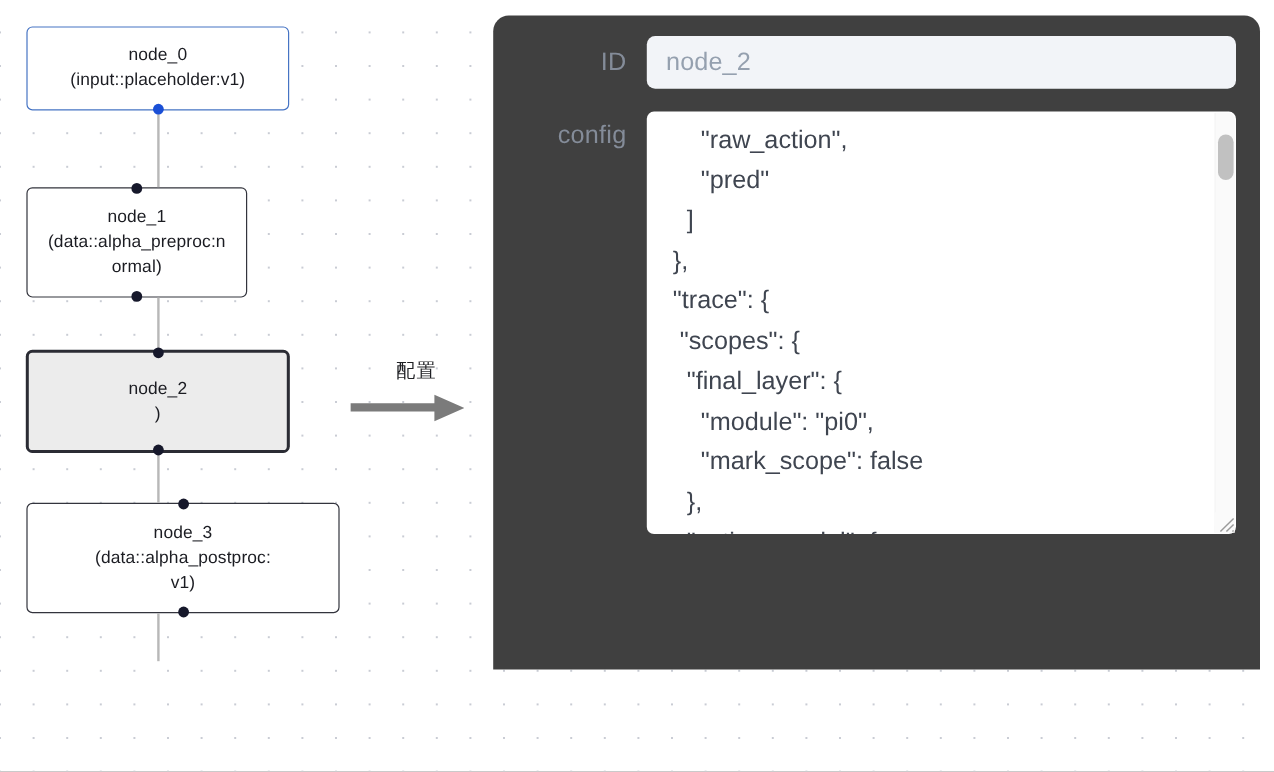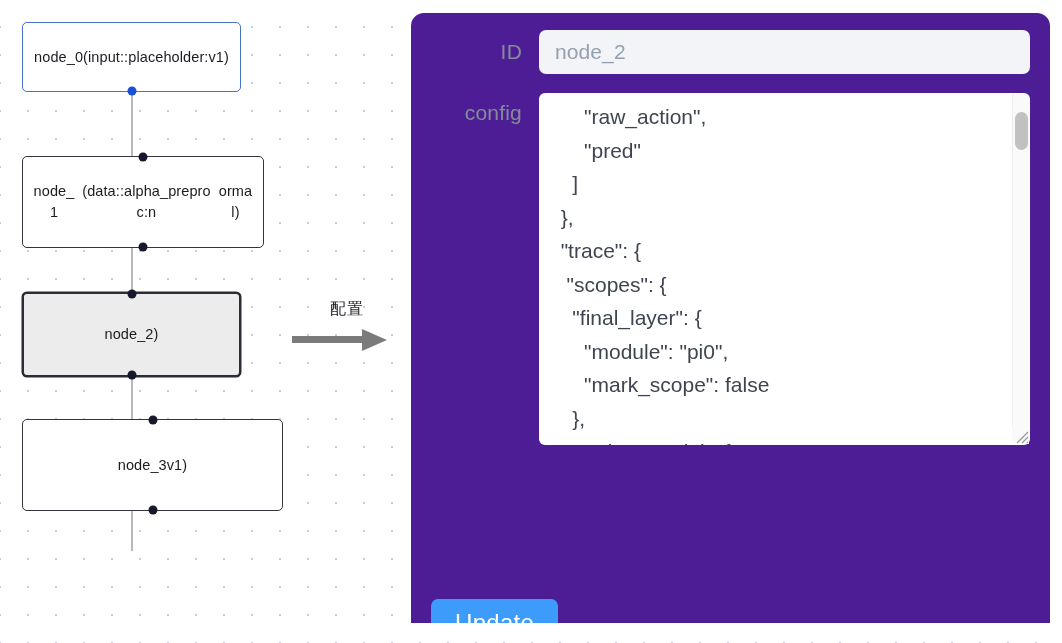--- a/index.html
+++ b/index.html
@@ -29,20 +29,21 @@
   }
 
   
   .node {
     position: absolute;
     box-sizing: border-box;
     background: #ffffff;
     border: 1.6px solid #33343d;
     border-radius: 5px;
     display: flex;
+    flex-direction: column;
     align-items: center;
     justify-content: center;
     text-align: center;
     color: #1b1c22;
     font-size: 14.5px;
     line-height: 21px;
     letter-spacing: 0.1px;
     padding: 4px 8px;
   }
   .node .nline { display: block; white-space: pre-wrap; word-break: break-all; }
@@ -99,22 +100,22 @@
     margin-top: 5px;
     display: block;
   }
 
   
   #config-panel {
     position: absolute;
     left: 411px;
     top: 13px;
     width: 639px;
-    height: 610px;
-    background: #4c1d95;
+    height: 545px;
+    background: #404040;
     border-radius: 13px 13px 0 0;
     box-sizing: border-box;
     padding: 17px 20px 0 20px;
     overflow: hidden;
   }
 
   .form-row {
     display: flex;
     align-items: flex-start;
     margin-bottom: 19px;
@@ -229,37 +230,38 @@
   <div class="edge" style="top:248px;height:44px;"></div>
   <div class="edge" style="top:377px;height:42px;"></div>
   <div class="edge" style="top:511px;height:40px;"></div>
 
   <div class="node start" style="left:22px; top:22px; width:219px; height:70px;">
     <span class="nline">node_0</span>
     <span class="nline">(input::placeholder:v1)</span>
     <span class="port bottom blue"></span>
   </div>
 
-  <div class="node" style="left:22px; top:156px; width:242px; height:92px;">
+  <div class="node" style="left:22px; top:156px; width:184px; height:92px;">
     <span class="nline">node_1</span>
     <span class="nline">(data::alpha_preproc:n</span>
     <span class="nline">ormal)</span>
     <span class="port top"></span>
     <span class="port bottom"></span>
   </div>
 
   <div class="node selected" style="left:22px; top:292px; width:219px; height:85px;">
     <span class="nline">node_2</span>
     <span class="nline">)</span>
     <span class="port top"></span>
     <span class="port bottom"></span>
   </div>
 
   <div class="node" style="left:22px; top:419px; width:261px; height:92px;">
     <span class="nline">node_3</span>
+    <span class="nline">(data::alpha_postproc:</span>
     <span class="nline">v1)</span>
     <span class="port top"></span>
     <span class="port bottom"></span>
   </div>
 
 
   <div id="annotation">
     <div class="cjk-label">配置</div>
     <span class="arrow-wrap">
       <svg width="96" height="26" viewBox="0 0 96 26" xmlns="http://www.w3.org/2000/svg">

